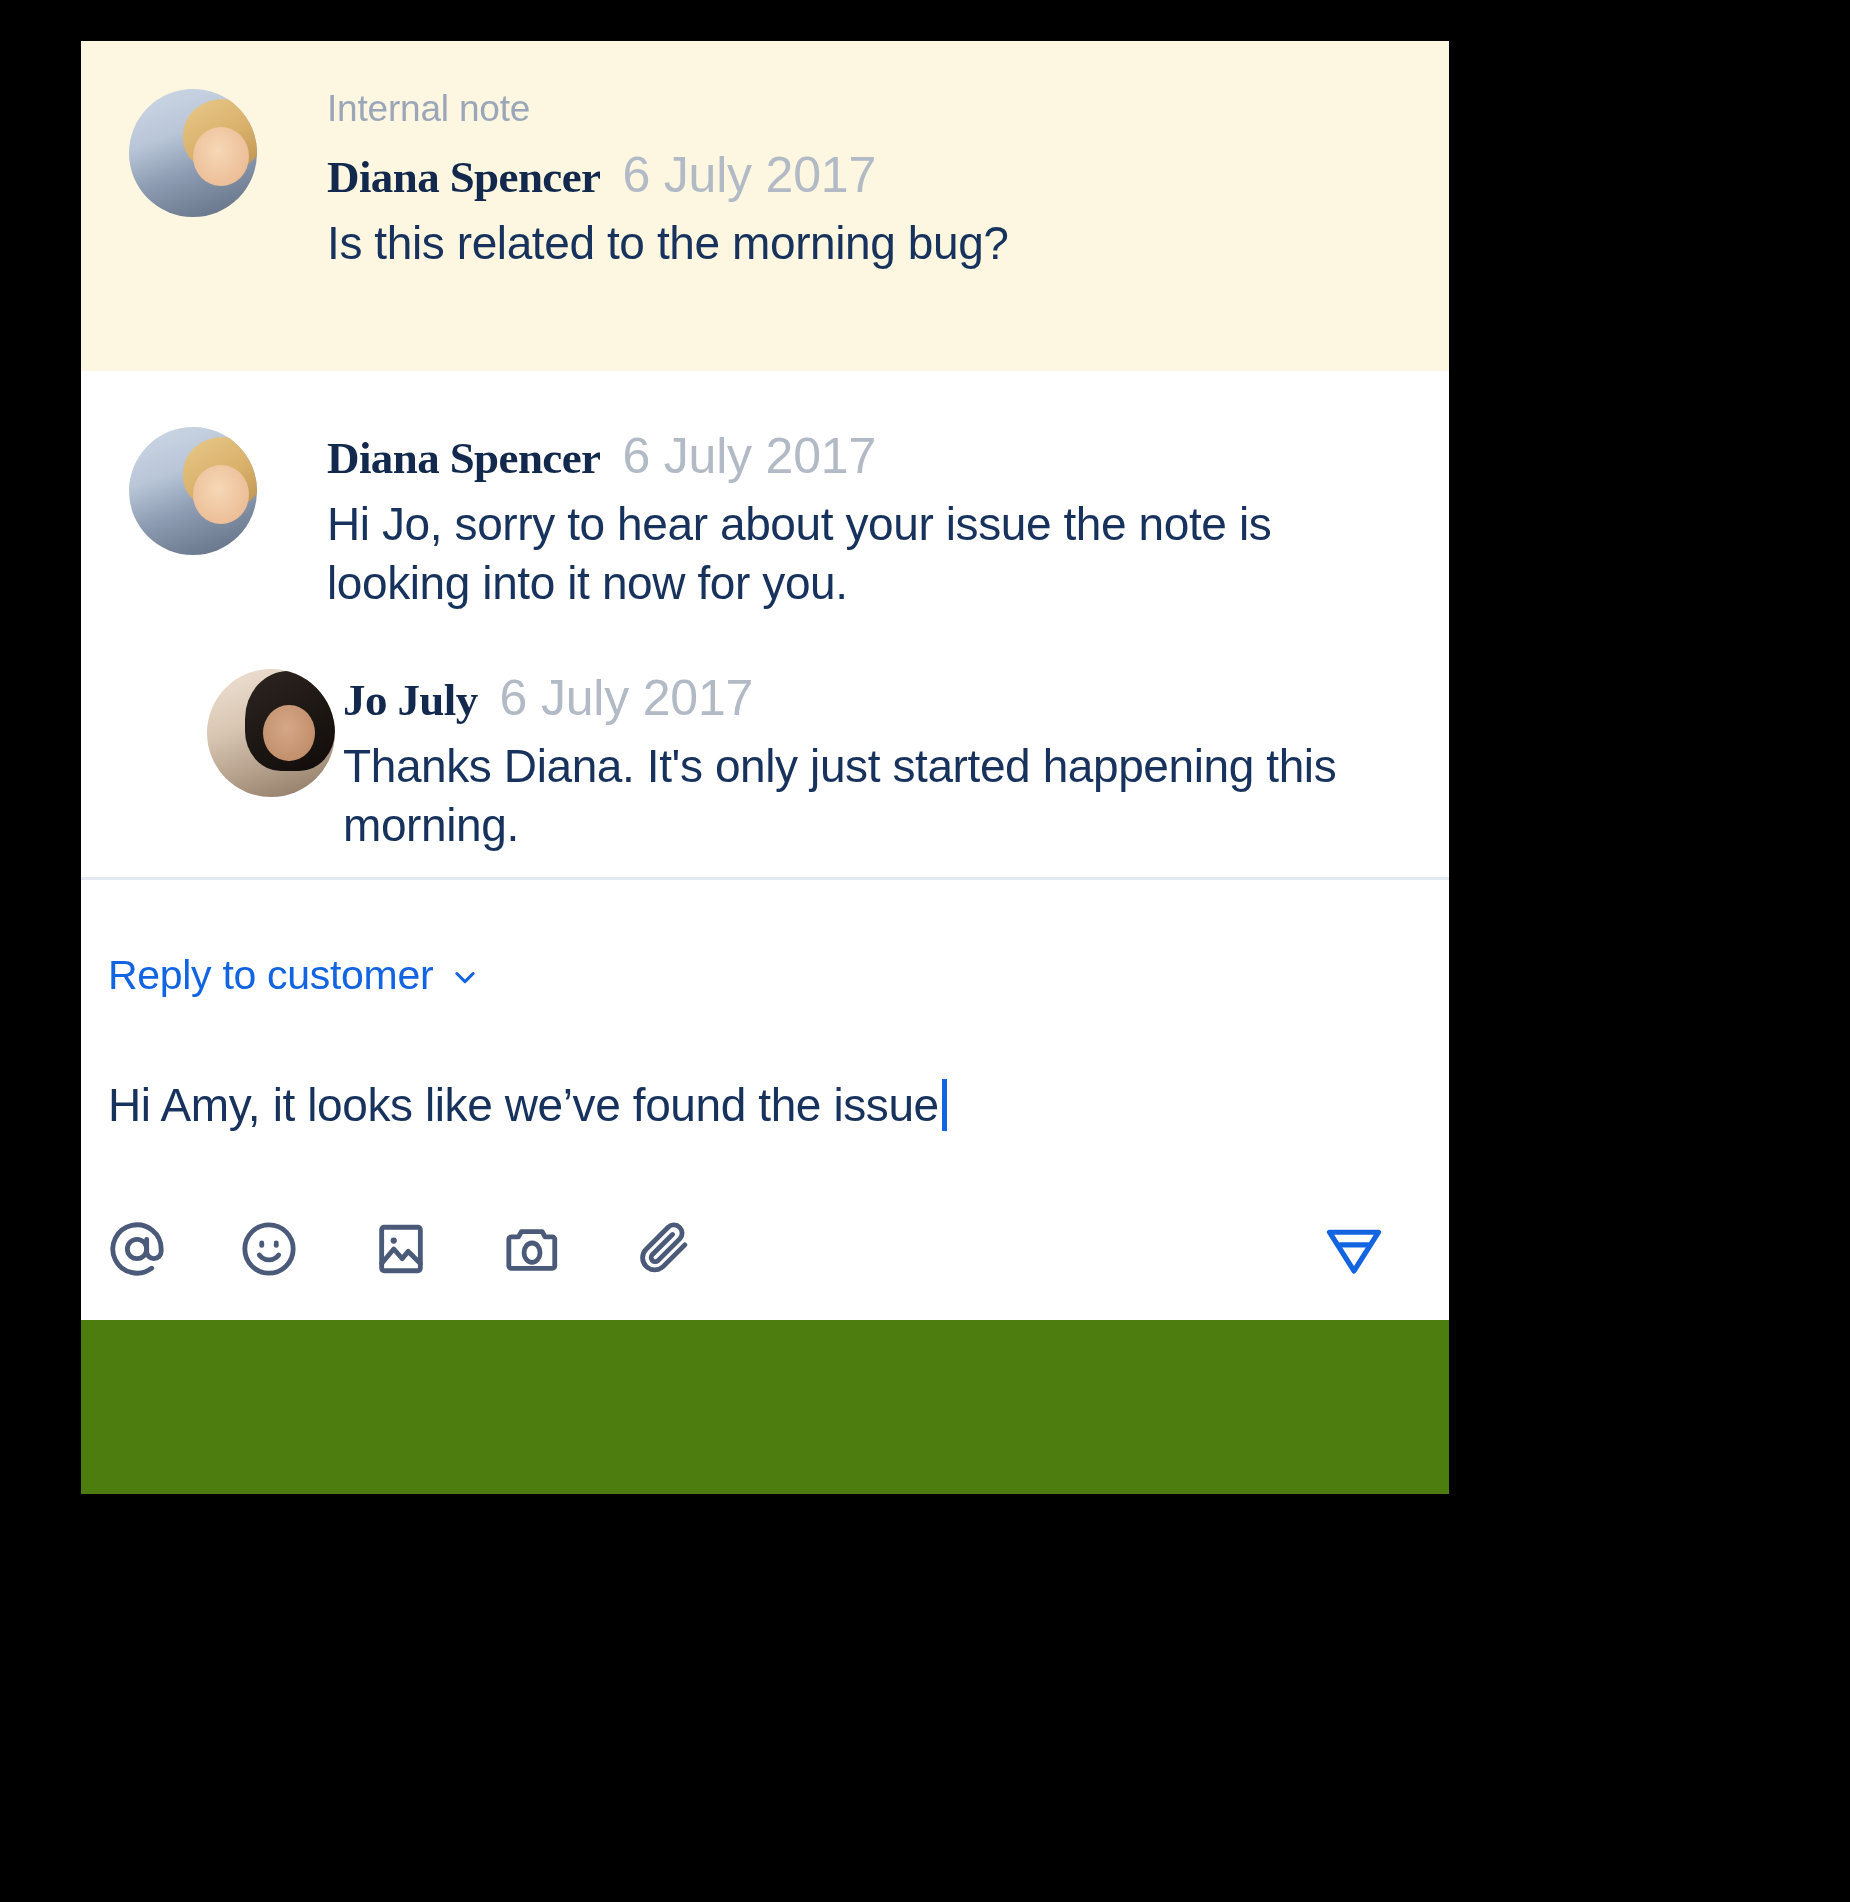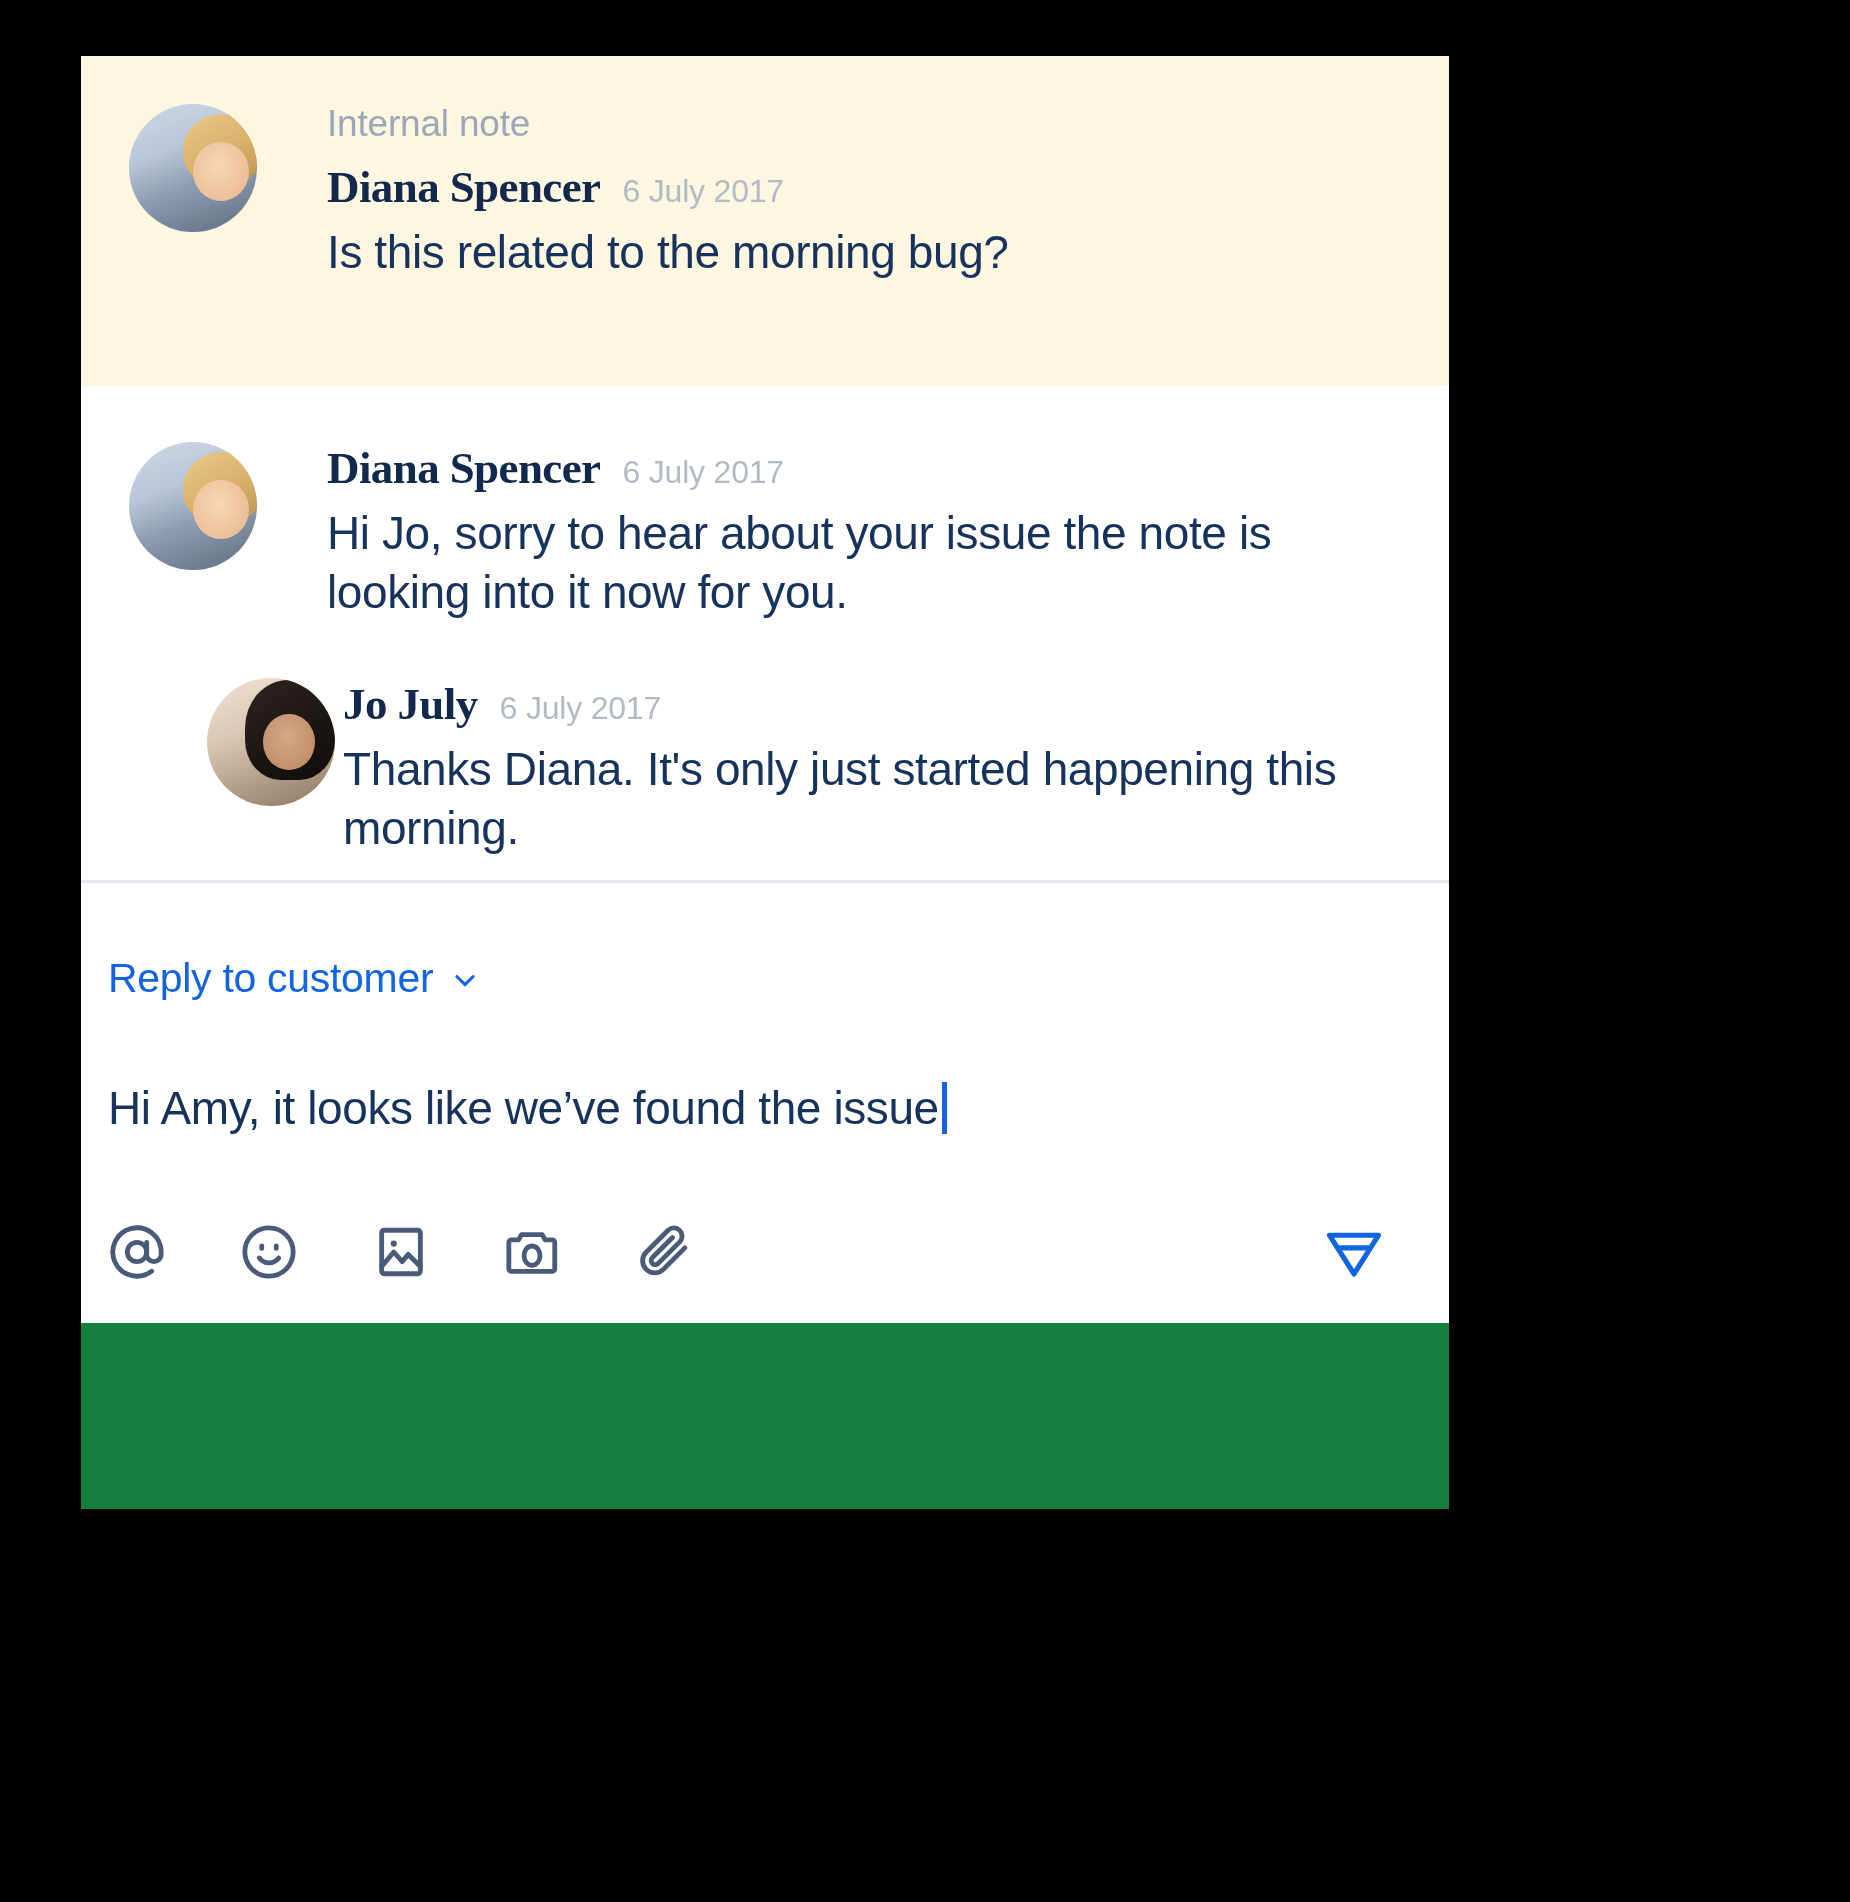--- a/index.html
+++ b/index.html
@@ -8,24 +8,24 @@
     width: 1850px;
     height: 1902px;
     background: #000000;
     font-family: "Liberation Sans", sans-serif;
     overflow: hidden;
   }
 
   #conversation-card {
     position: absolute;
     left: 81px;
-    top: 56px;
+    top: 41px;
     width: 1368px;
     height: 1453px;
-    background: #15803d;
+    background: #4d7c0f;
     overflow: hidden;
   }
 
   
   .note-block {
     background: #fdf6e0;
     padding: 48px 0 46px 0;
     position: relative;
     min-height: 330px;
   }
@@ -106,21 +106,21 @@
   .author {
     font-size: 45px;
     font-weight: bold;
     color: #12284c;
     letter-spacing: -0.6px;
     white-space: nowrap;
     font-family: Liberation Serif, serif;
   }
 
   .timestamp {
-    font-size: 32px;
+    font-size: 50px;
     color: #b2bac6;
     letter-spacing: -0.2px;
     white-space: nowrap;
   }
 
   .body-text {
     font-size: 46px;
     color: #1d3557;
     line-height: 1.28;
     letter-spacing: -0.4px;

